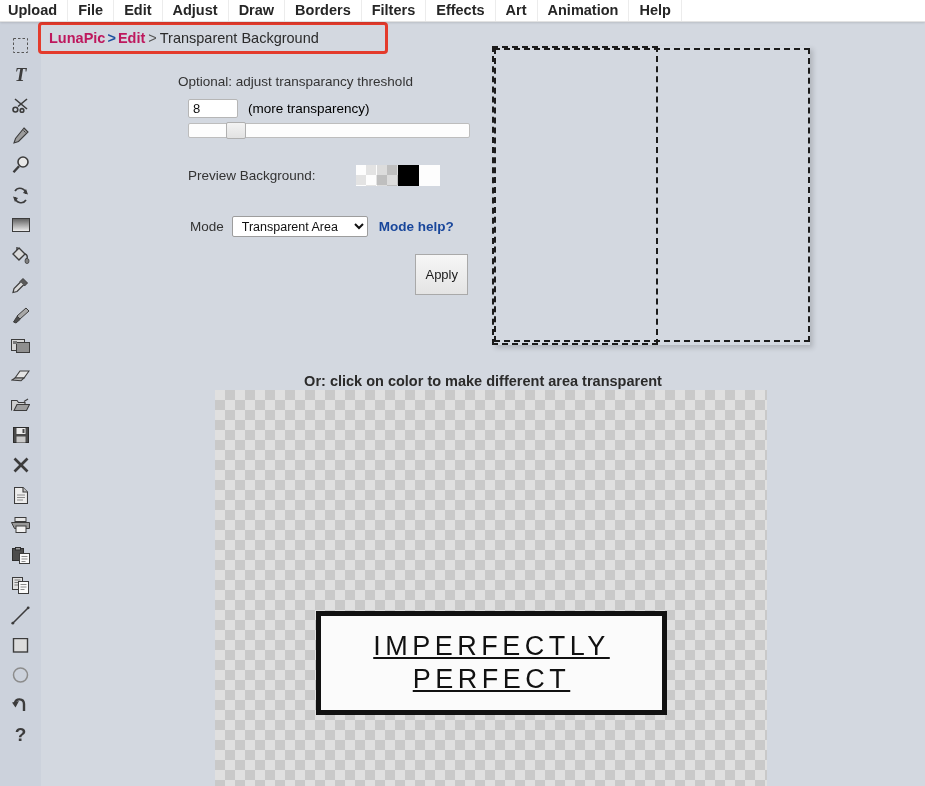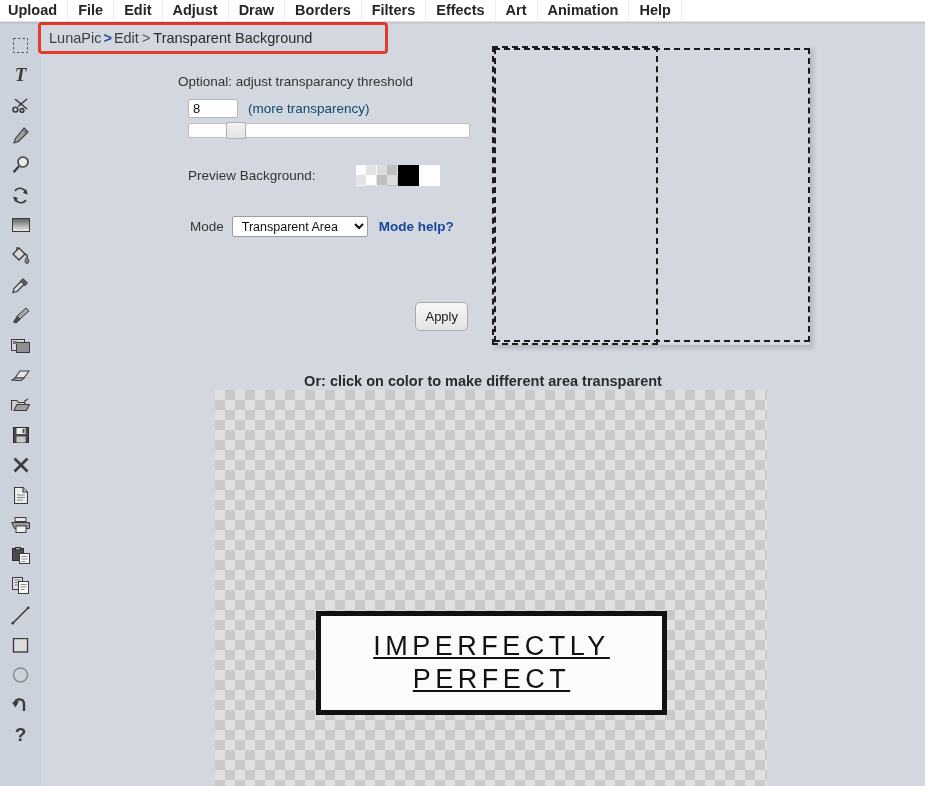--- a/index.html
+++ b/index.html
@@ -74,22 +74,22 @@
     display: flex;
     align-items: center;
     padding-left: 8px;
   }
   #breadcrumb {
     font-size: 14.5px;
     color: #2b2b2b;
     white-space: nowrap;
   }
   #breadcrumb .crumb-link {
-    color: #404040;
-    font-weight: normal;
+    color: #be185d;
+    font-weight: bold;
     cursor: pointer;
   }
   #breadcrumb .crumb-sep {
     color: #1d4f9e;
     font-weight: bold;
     margin: 0 2px;
   }
   #breadcrumb .crumb-sep2 {
     color: #555;
     margin: 0 3px;
@@ -129,21 +129,21 @@
     font-family: "Liberation Sans", sans-serif;
     color: #111;
     border: 1px solid #b6b6b6;
     background: #fff;
     padding: 0 4px;
     box-sizing: border-box;
     border-radius: 2px;
   }
   #threshold-hint {
     font-size: 13.5px;
-    color: #0c4a6e;
+    color: #000000;
     margin-left: 10px;
   }
   #slider-wrap {
     margin-top: 5px;
     margin-left: 10px;
     width: 282px;
     height: 15px;
     position: relative;
   }
   #slider-track {
@@ -235,24 +235,23 @@
     width: 290px;
     display: flex;
     justify-content: flex-end;
   }
   #apply-button {
     font-size: 13px;
     font-family: "Liberation Sans", sans-serif;
     color: #1a1a1a;
     background: linear-gradient(#f6f6f6, #e4e4e4);
     border: 1px solid #a9a9a9;
-    border-radius: 5px;
-    padding: 6px 9px;
-    cursor: pointer;
-    margin-top: 48px;
+    border-radius: 0;
+    padding: 12px 9px;
+    cursor: pointer;
   }
 
   
   #preview {
     position: absolute;
     left: 492px; top: 46px;
     width: 318px;
     height: 299px;
     background: #d3d8e0;
     box-shadow: 3px 3px 5px rgba(0,0,0,0.16);

